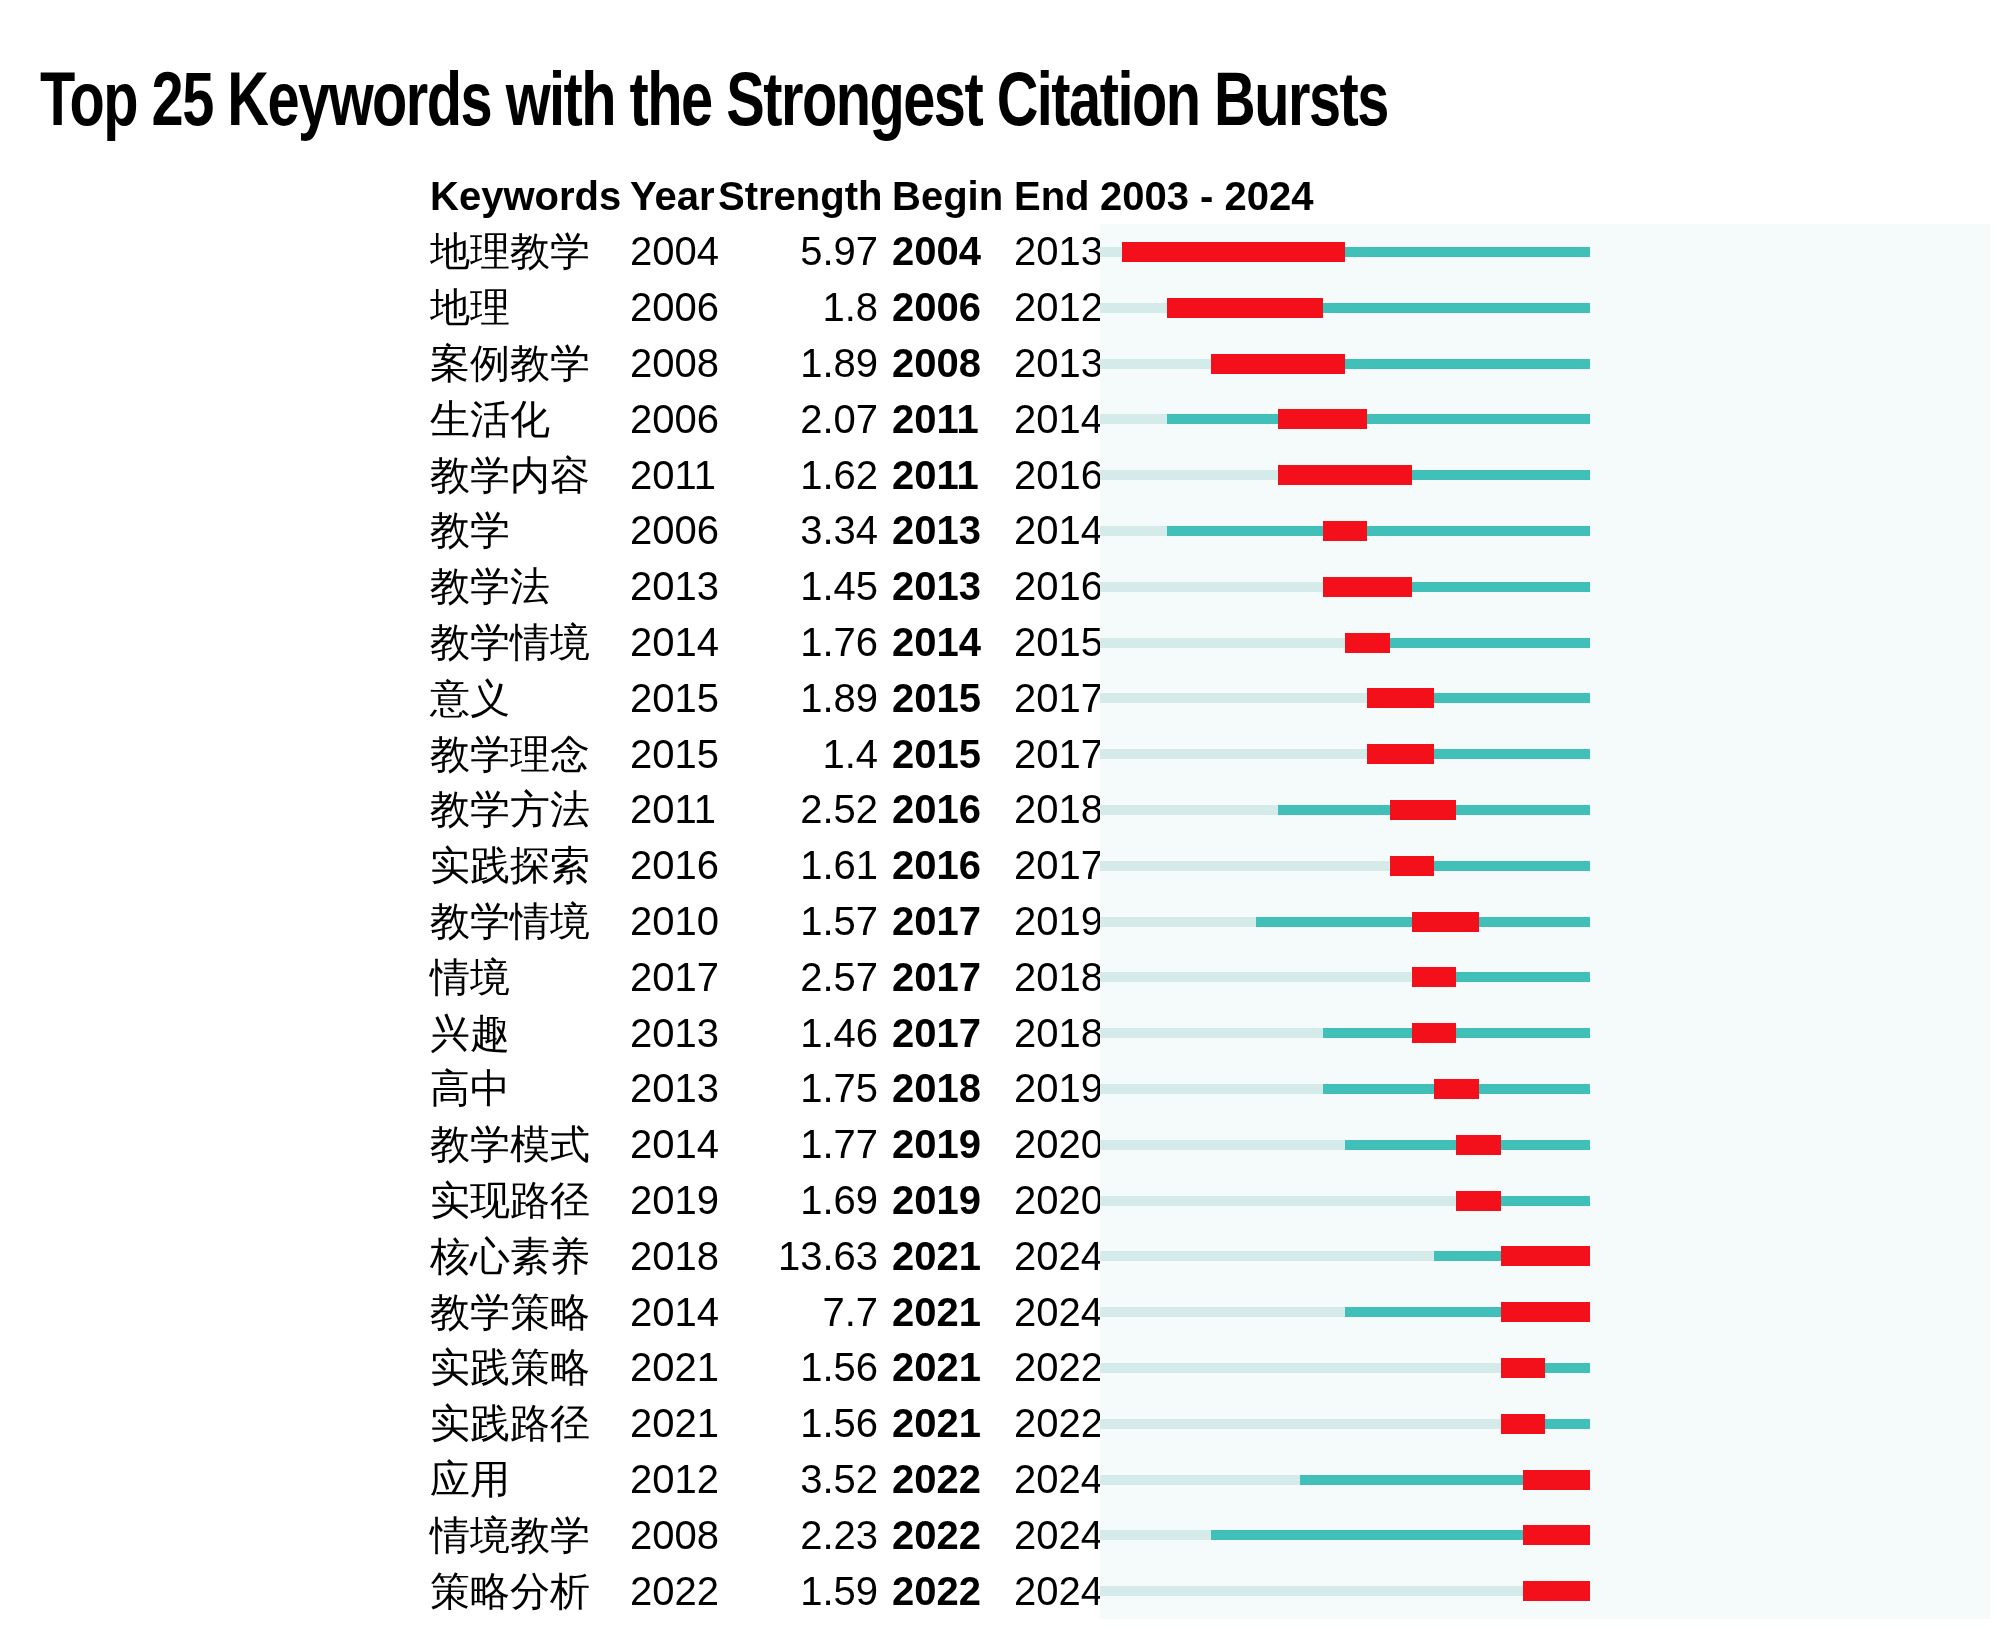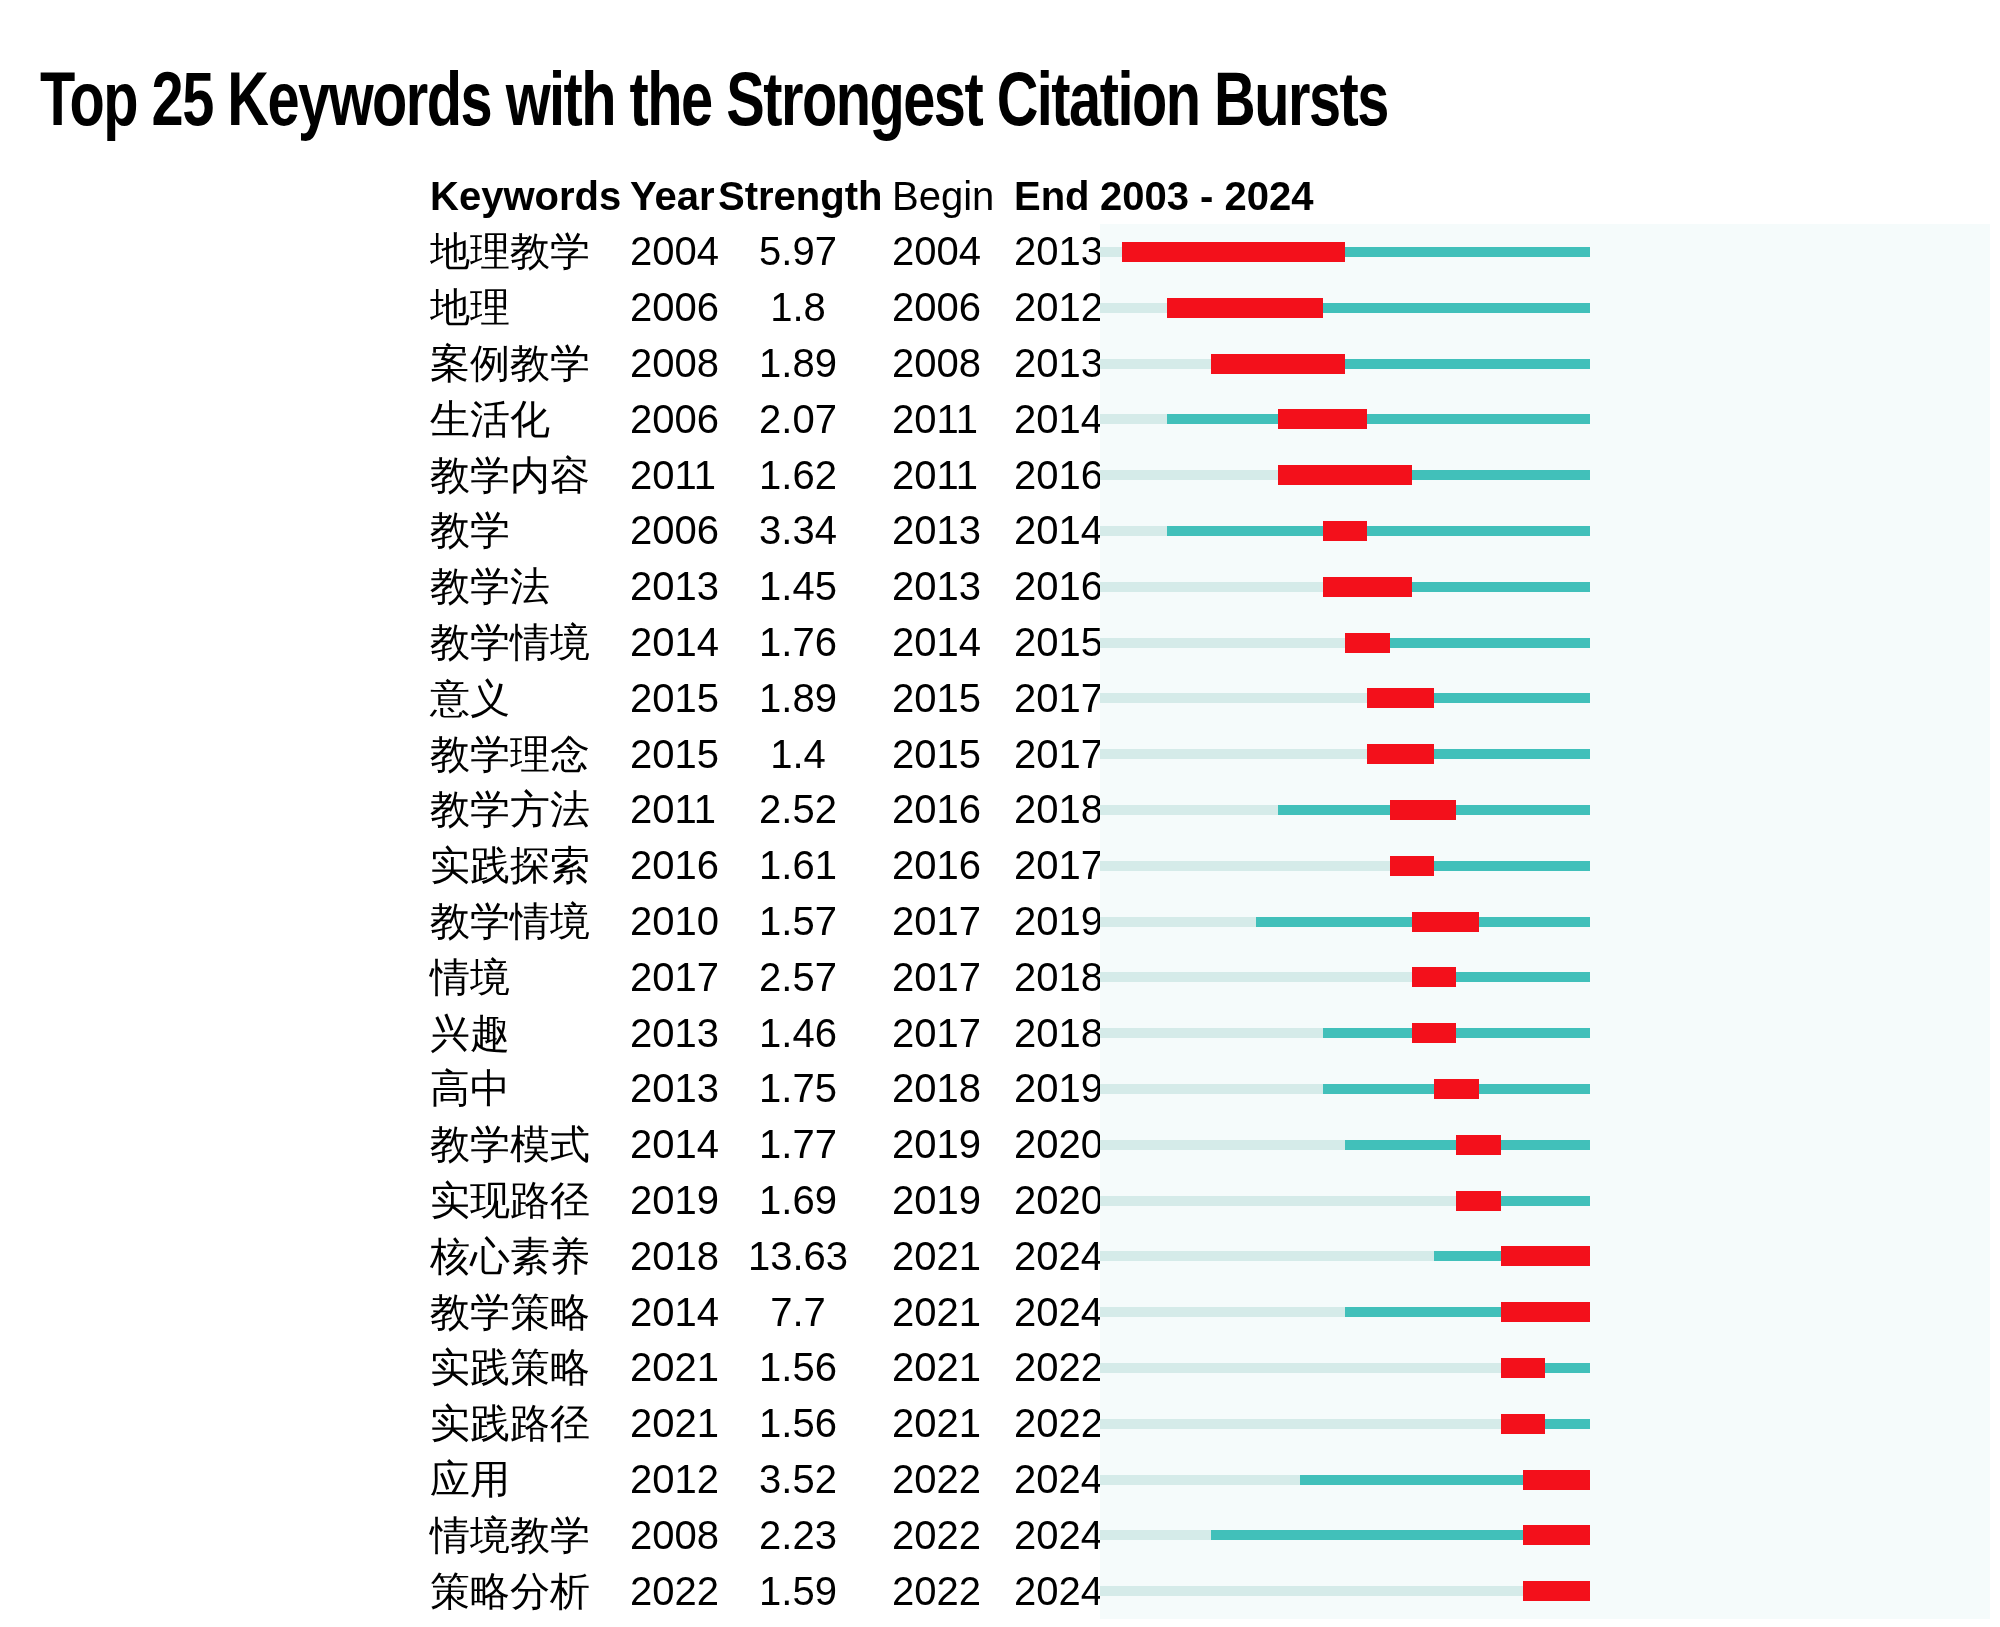--- a/index.html
+++ b/index.html
@@ -14,22 +14,22 @@
     transform:scaleX(.76);transform-origin:left top;
   }
   .table{position:absolute;left:430px;top:168px;width:1560px;}
   .hrow,.row{
     display:grid;
     grid-template-columns:200px 88px 160px 118px 104px 890px;
     align-items:center;
   }
   .hrow{height:56px;font-weight:700;font-size:40px;}
   .row{height:55.8px;font-size:40px;}
-  .c-strength{text-align:center;}
-  .c-begin{padding-left:14px;font-weight:400;}
+  .c-strength{text-align:right;}
+  .c-begin{padding-left:14px;font-weight:700;}
   .c-end{padding-left:18px;}
   .hdr-period{display:block;width:490px;text-align:left;font-weight:700;}
   .c-bar{position:relative;height:100%;background:#f5fbfb;}
   .seg{position:absolute;top:23px;height:10px;}
   .seg.pre{background:#d5ebe9;}
   .seg.active{background:#41c0ba;}
   .seg.burst{top:18px;height:20px;background:#f3101b;}
   .cell{white-space:nowrap;}
 </style>
 </head>

